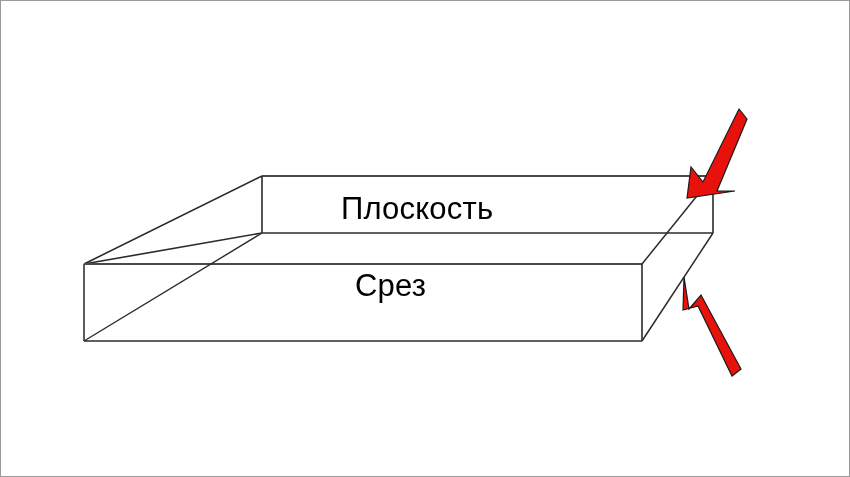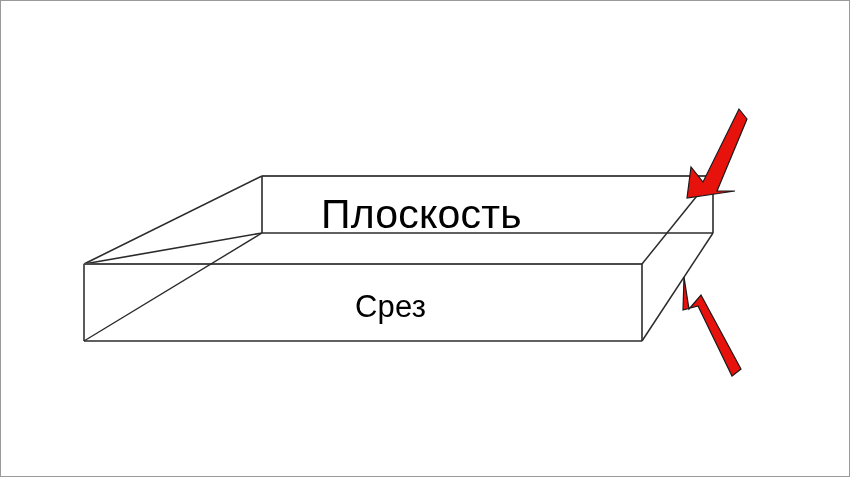--- a/index.html
+++ b/index.html
@@ -29,28 +29,28 @@
     display: block;
   }
   .label-text {
     position: absolute;
     color: #000000;
     font-family: "Liberation Sans", sans-serif;
     white-space: nowrap;
     user-select: none;
   }
   #label-plane {
-    left: 320px;
+    left: 340px;
     top: 190px;
-    font-size: 41px;
+    font-size: 31px;
     letter-spacing: 0.2px;
   }
   #label-cut {
     left: 354px;
-    top: 288px;
+    top: 267px;
     font-size: 31px;
     letter-spacing: 0.2px;
   }
 </style>
 </head>
 <body>
 
 <div id="canvas">
 
   <svg id="figure-svg" viewBox="0 0 850 477" xmlns="http://www.w3.org/2000/svg">

